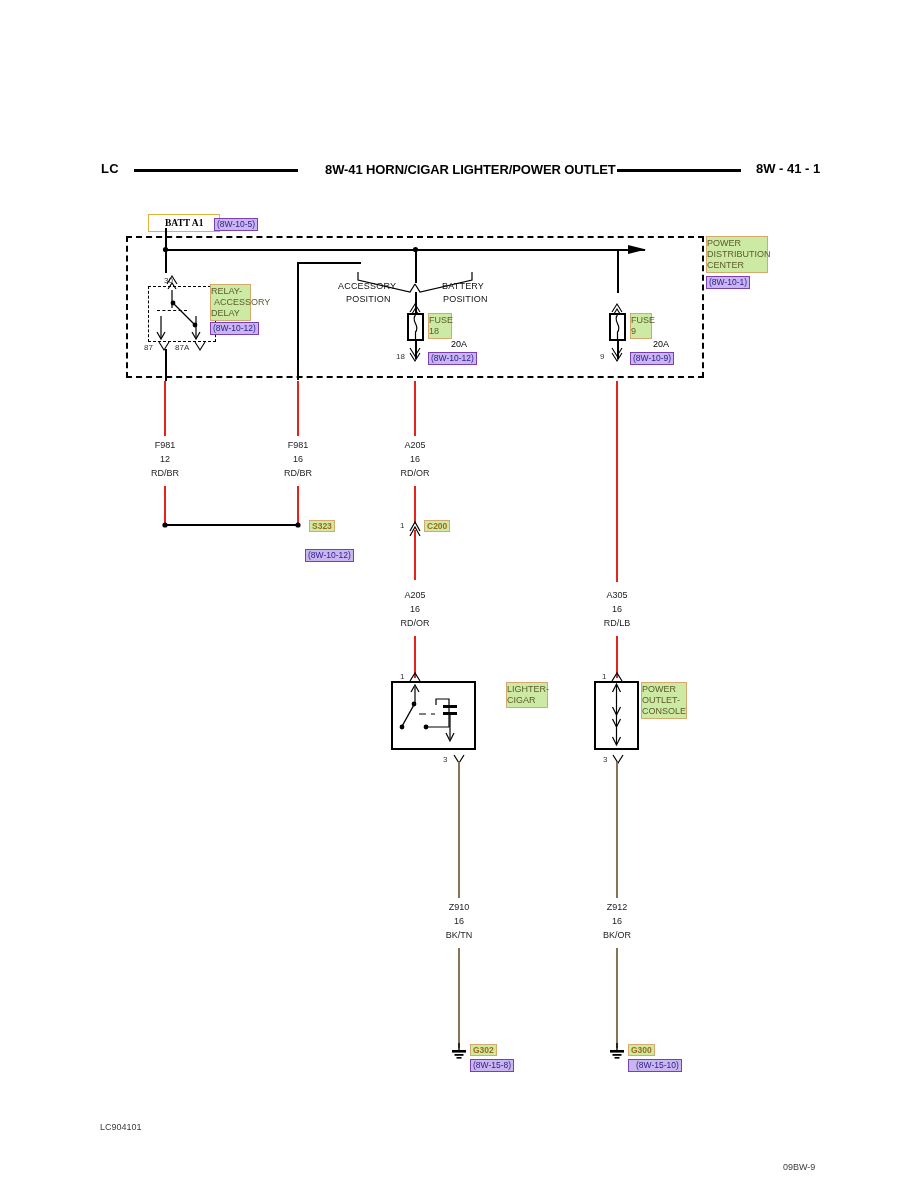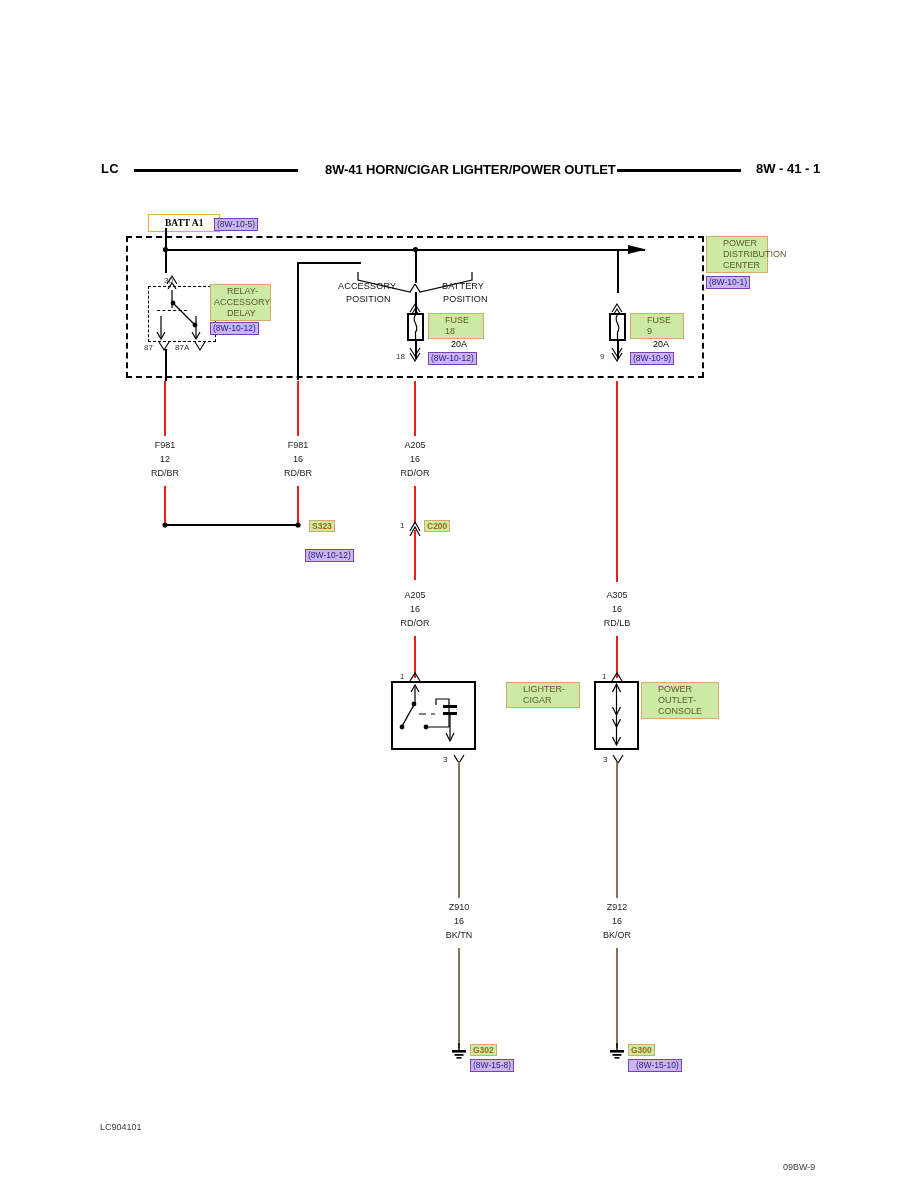--- a/index.html
+++ b/index.html
@@ -27,21 +27,21 @@
   .brn{background:#8a7352;}
   .thin{width:1px;background:#000;}
   .thinh{height:1px;background:#000;}
   
   .pdc{left:126px;top:236px;width:578px;height:142px;
        border:2px dashed #000;box-sizing:border-box;}
   
   .lbl{font-size:9px;line-height:11px;white-space:nowrap;margin-left:23px;}
   .lbl-wire{font-size:9px;line-height:14px;text-align:center;color:#222;}
   .grn{background:#cdeaa5;border:1px solid #d7a86b;color:#5b5b2a;
-       padding:1px 16px;font-size:9px;line-height:11px;}
+       padding:1px 0;font-size:9px;line-height:11px;}
   .vio{background:#c9b6f0;border:1px solid #7a3fb5;color:#2a1b8a;
        padding:0 2px;font-size:8.5px;line-height:11px;white-space:nowrap;}
   .yelbox{border:1px solid #e0b23a;padding:3px 16px;font-size:9.5px;
           font-weight:bold;background:#fff;font-family:Liberation Serif, serif;}
   .conn{color:#a06a12;background:#cdeaa5;border:1px solid #d7a86b;
         padding:0 2px;font-size:8.5px;line-height:10px;font-weight:bold;}
   .blknote{font-size:8.5px;font-weight:bold;}
   .pin{font-size:8px;color:#333;}
   .cap{font-size:9px;letter-spacing:.2px;color:#111;}
   
@@ -109,21 +109,21 @@
     <path d="M12,3 L16,-3 L20,3" stroke="#000" stroke-width="1.2" fill="none"></path>
     <line x1="16" y1="16" x2="40" y2="40" stroke="#000" stroke-width="1.3"></line>
     <circle cx="17" cy="17" r="2.4" fill="#000"></circle>
     <circle cx="39" cy="39" r="2.4" fill="#000"></circle>
     <line x1="40" y1="30" x2="40" y2="52" stroke="#000" stroke-width="1.2"></line>
     <path d="M36,46 L40,53 L44,46" stroke="#000" stroke-width="1.2" fill="none"></path>
     <line x1="5" y1="30" x2="5" y2="52" stroke="#000" stroke-width="1.2"></line>
     <path d="M1,46 L5,53 L9,46" stroke="#000" stroke-width="1.2" fill="none"></path>
   </svg>
 
-  <div class="abs" style="left:210px;top:284px;width:61px;">
+  <div class="abs" style="left:210px;top:284px;width:41px;">
     <div class="grn" style="border-bottom:none;padding-bottom:0;">RELAY-</div>
     <div class="grn" style="border-top:none;border-bottom:none;padding:0 3px;">ACCESSORY</div>
     <div class="grn" style="border-top:none;padding-top:0;">DELAY</div>
   </div>
   <div class="abs vio" style="left:210px;top:322px;">(8W-10-12)</div>
 
   <div class="abs pin" style="left:144px;top:343px;">87</div>
   <svg class="abs" style="left:158px;top:340px;" width="16" height="12">
     <path d="M1,2 L6,10 L11,2" stroke="#000" stroke-width="1.1" fill="none"></path>
   </svg>

